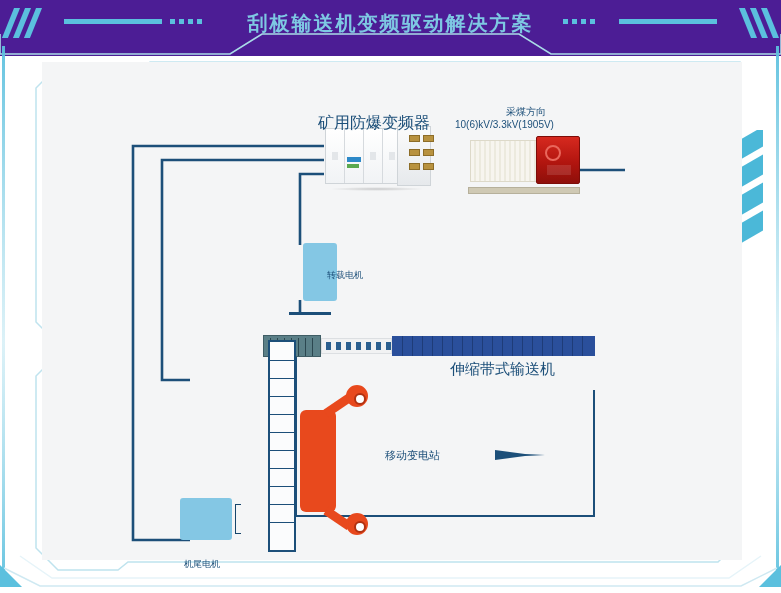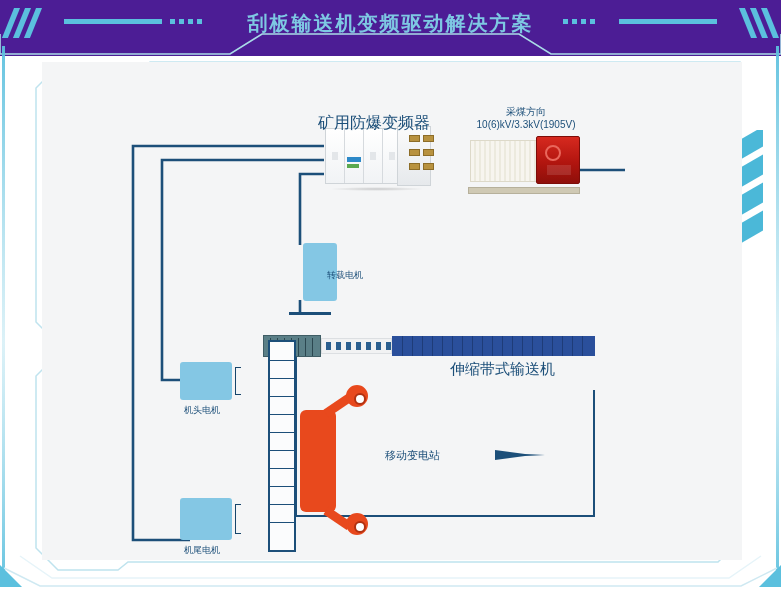--- a/index.html
+++ b/index.html
@@ -421,38 +421,33 @@
     <div class="inv-shadow"></div>
   </div>
   <div style="position:absolute; left:318px; top:113px; font-size:16px; color:#1c4f79; white-space:nowrap;">矿用防爆变频器</div>
 
   <div class="substation">
     <div class="sub-white"></div>
     <div class="sub-red"></div>
     <div class="sub-base"></div>
   </div>
   <div style="position:absolute; left:470px; top:105px; width:112px; text-align:center; font-size:10px; color:#1c4f79; white-space:nowrap;">采煤方向</div>
-  <div style="position:absolute; left:455px; top:119px; width:142px; text-align:center; font-size:10px; color:#1c4f79; white-space:nowrap;">10(6)kV/3.3kV(1905V)</div>
+  <div style="position:absolute; left:455px; top:119px; width:142px; font-size:10px; color:#1c4f79; white-space:nowrap;">10(6)kV/3.3kV(1905V)</div>
 
   <div class="motor motor-vert" style="left:283px; top:243px; width:60px; height:66px;padding-left:20px;">
     <div class="body" style="width:34px; height:58px;"></div>
     <div class="cap"></div>
     <div class="lbl" style="left:44px; top:26px;">转载电机</div>
   </div>
 
-  <div class="motor" style="left:180px; top:362px; width:70px; height:50px;">
-    <div class="body" style="width:52px; height:38px;"></div>
-    <div class="fins" style="left:55px; top:5px; width:6px; height:28px;"></div>
-    <div class="lbl" style="left:4px; top:42px;">机头电机</div>
-  </div>
 
   <div class="motor" style="left:180px; top:498px; width:70px; height:56px;">
     <div class="body" style="width:52px; height:42px;"></div>
     <div class="fins" style="left:55px; top:6px; width:6px; height:30px;"></div>
-    <div class="lbl" style="left:4px; top:46px;">机尾电机</div>
+    <div class="lbl" style="left:4px; top:60px;">机尾电机</div>
   </div>
 
   <div class="belt-head">
     <i style="left:6px;"></i>
       <i style="left:13px;"></i>
       <i style="left:20px;"></i>
     <i style="left:27px;"></i>
       <i style="left:34px;"></i>
       <i style="left:41px;"></i>
       <i style="left:48px;"></i>

